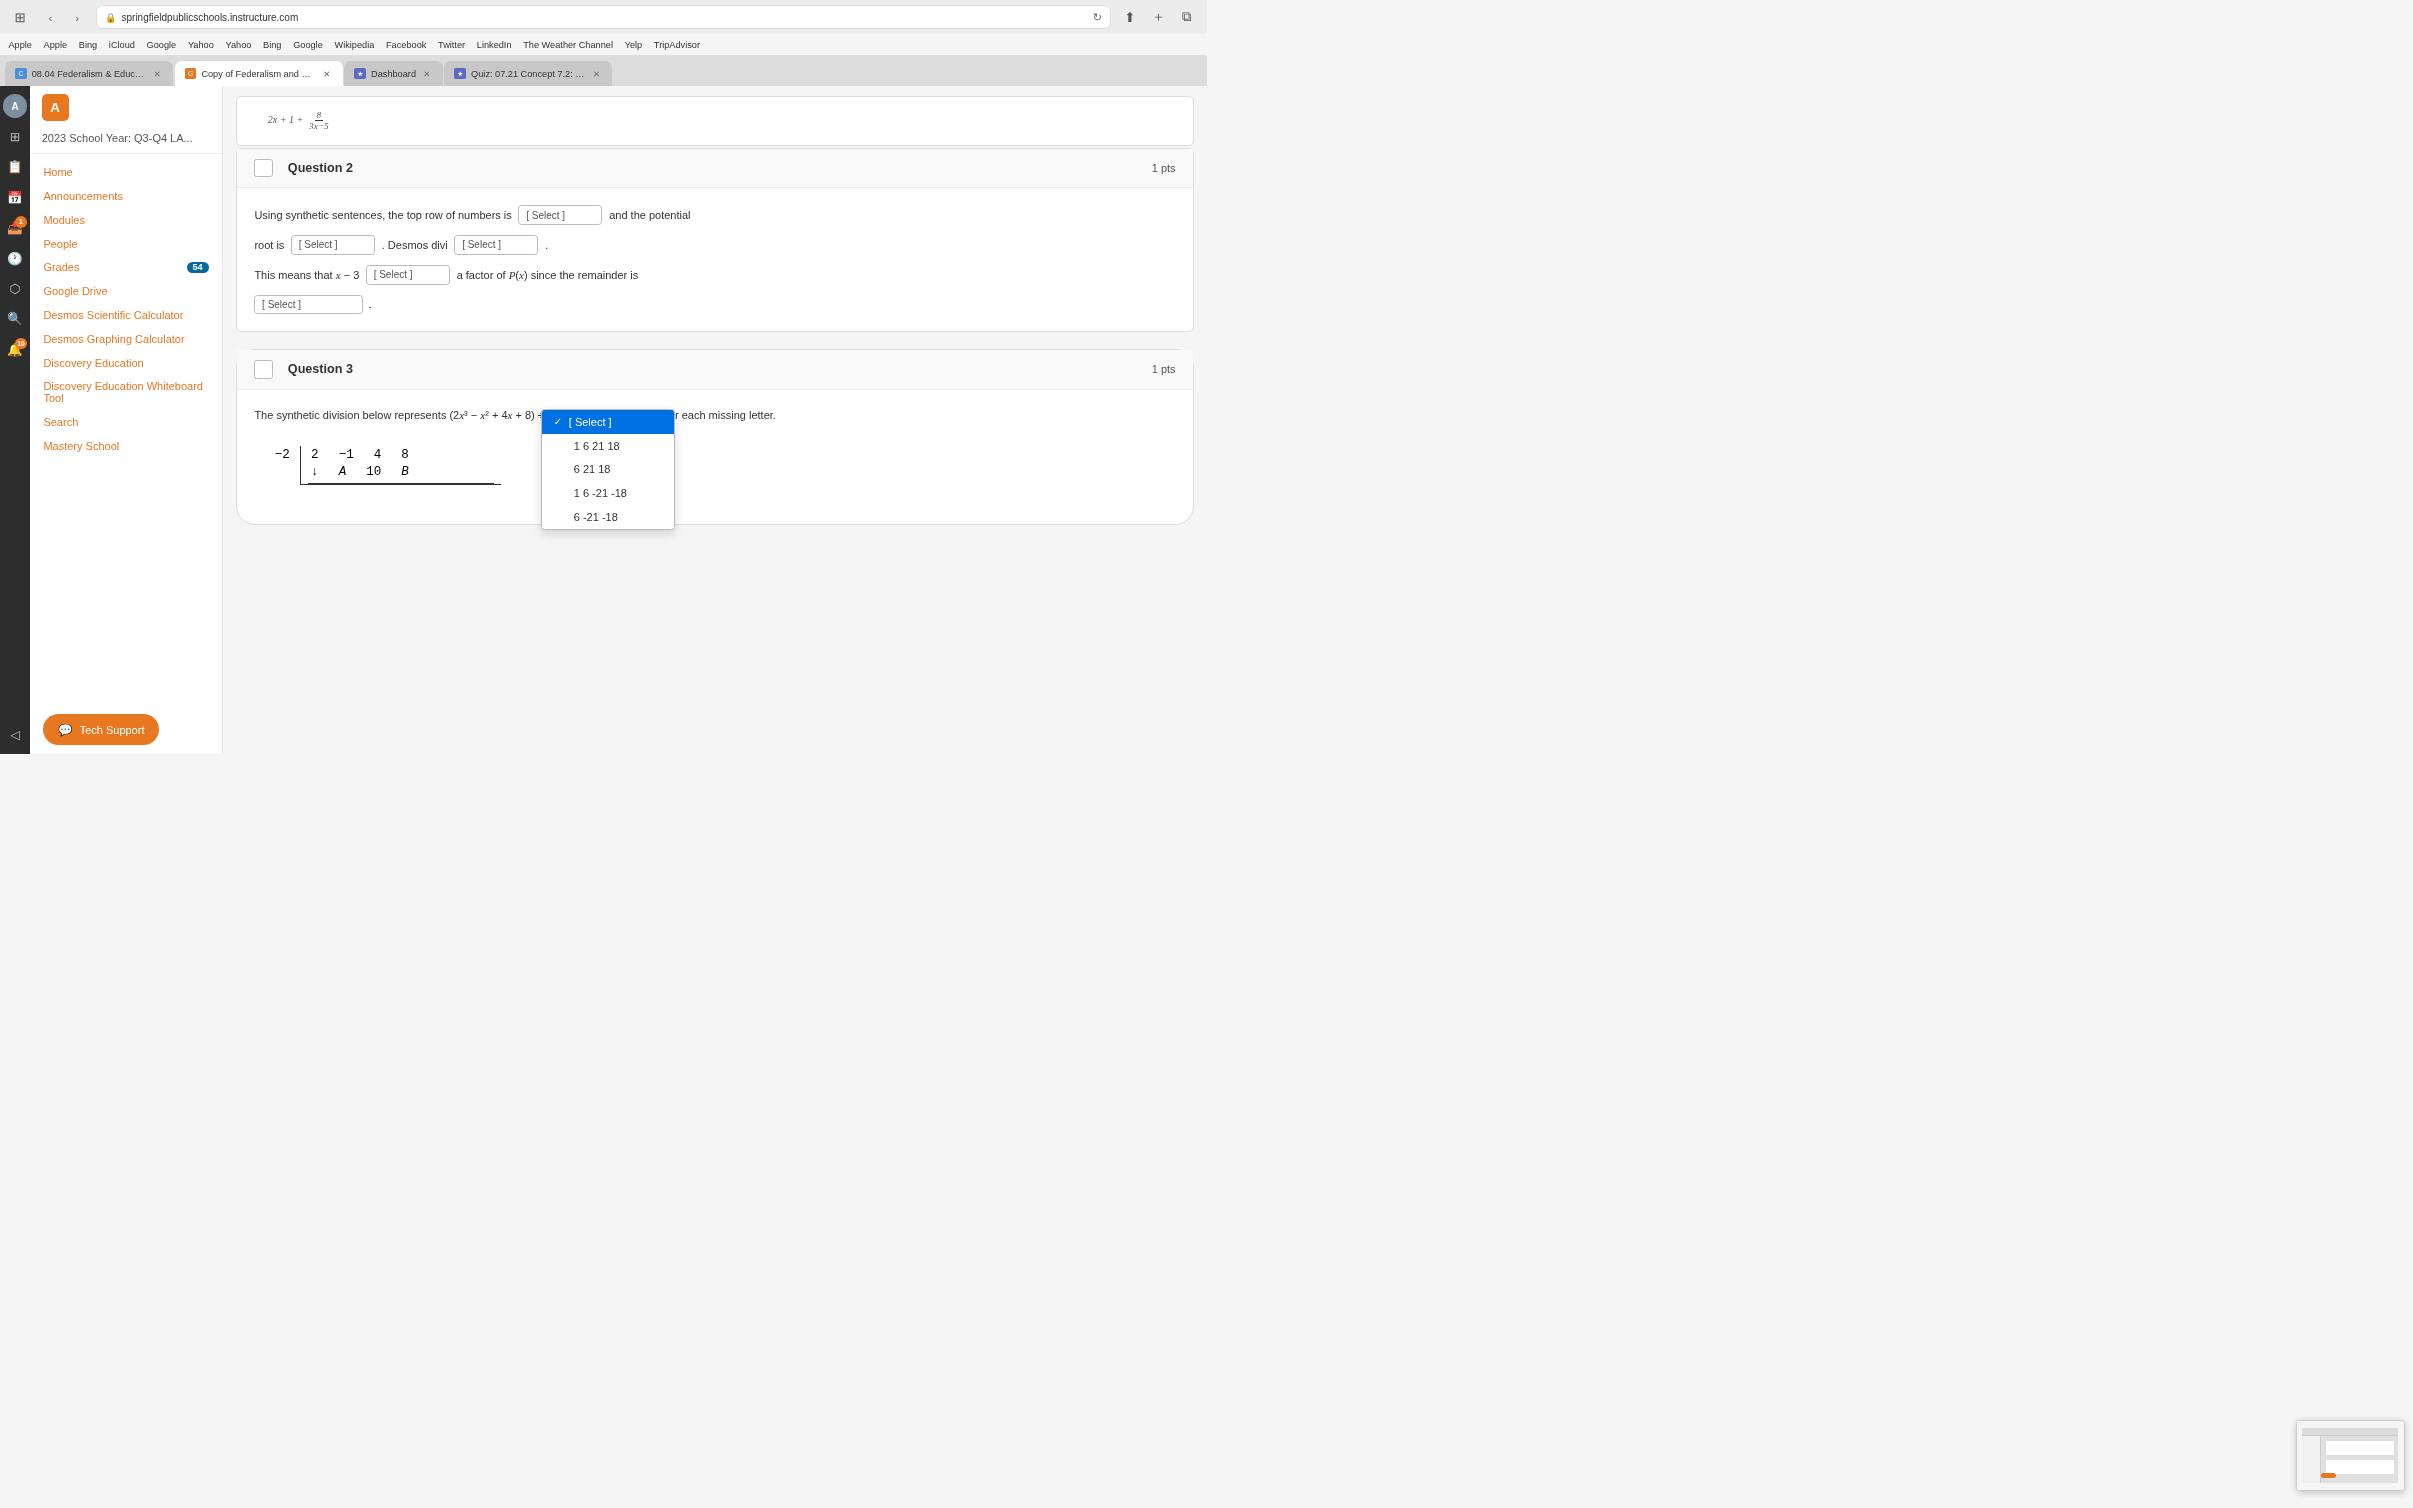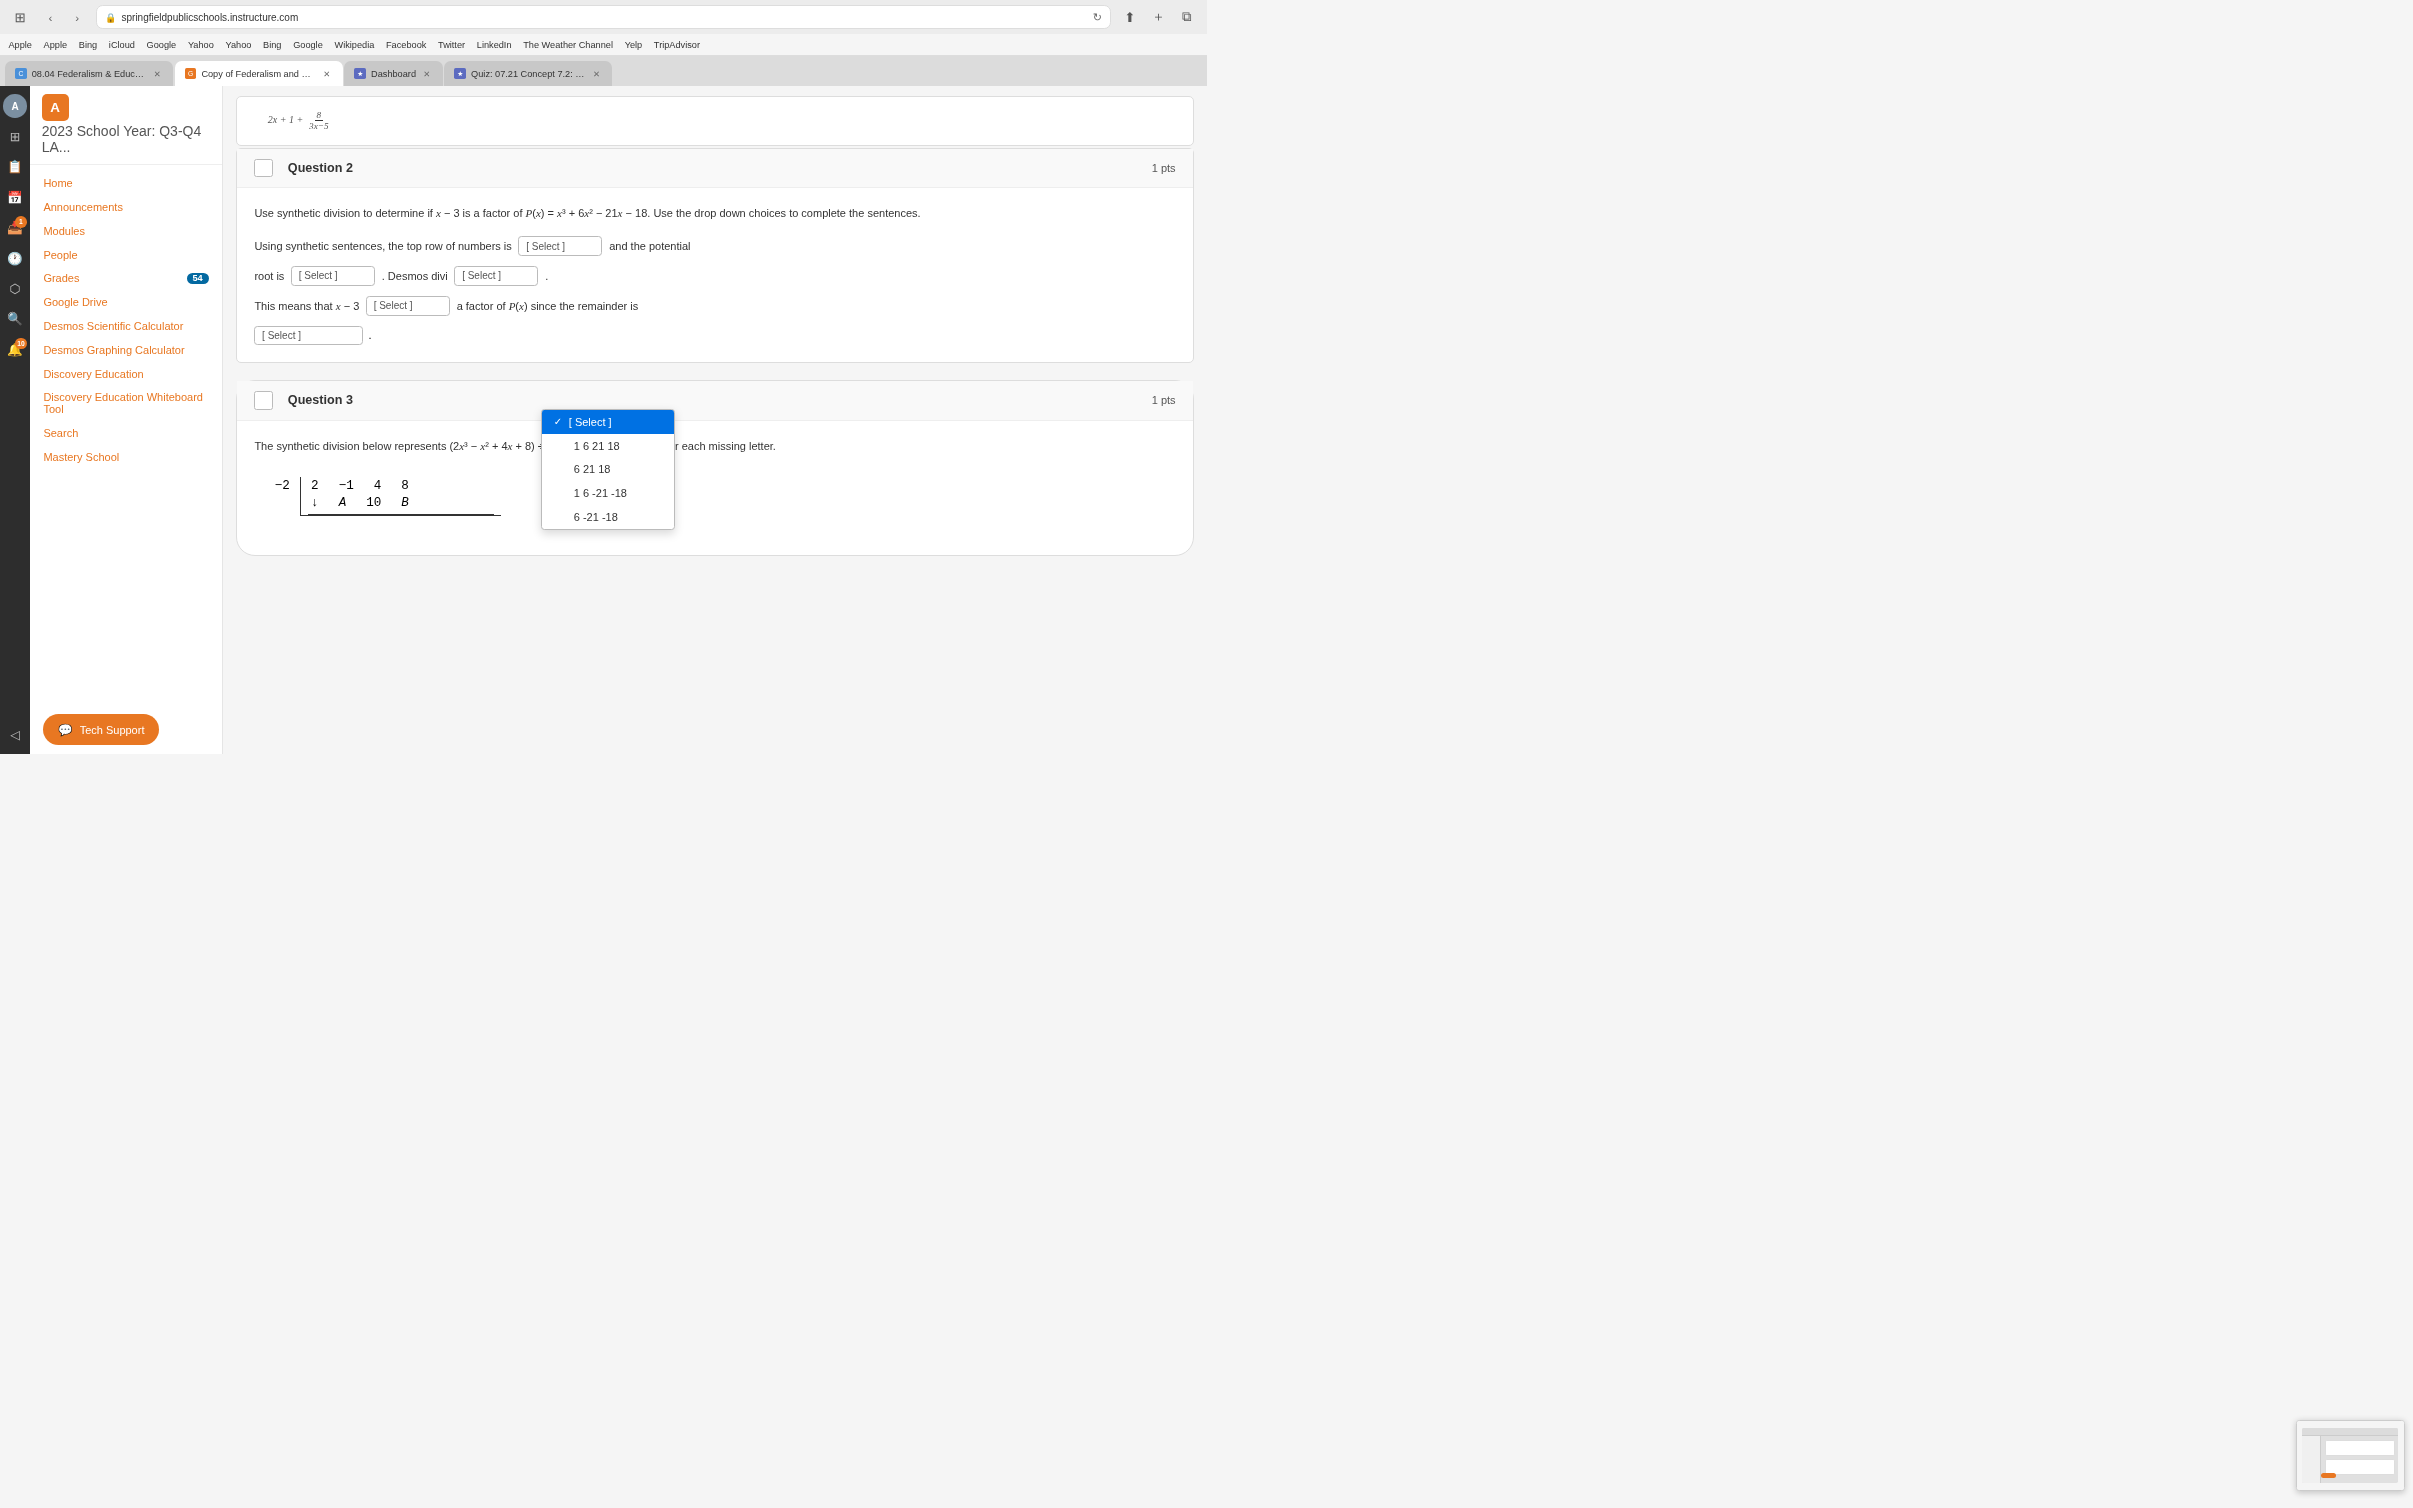--- a/index.html
+++ b/index.html
@@ -35,21 +35,21 @@
     .nav-rail { width: 30px; background: #2d2d2d; display: flex; flex-direction: column; align-items: center; padding: 6.7px 0; gap: 3.4px; flex-shrink: 0; }
     .rail-item { width: 27px; height: 27px; display: flex; align-items: center; justify-content: center; border-radius: 5px; cursor: pointer; color: #bbb; font-size: 13.4px; position: relative; }
     .rail-item .badge { position: absolute; top: 1.7px; right: 1.7px; background: #e87722; color: white; border-radius: 50%; width: 11.7px; height: 11.7px; font-size: 6.7px; display: flex; align-items: center; justify-content: center; font-weight: bold; }
     .rail-avatar { width: 23.5px; height: 23.5px; border-radius: 50%; background: #7b8fa1; display: flex; align-items: center; justify-content: center; color: white; font-size: 10px; font-weight: bold; }
     .rail-spacer { flex: 1; }
 
     
     .sidebar { width: 193px; background: white; border-right: 0.8px solid #e5e5e5; display: flex; flex-direction: column; flex-shrink: 0; overflow-y: auto; }
     .sidebar-school { padding: 8.4px 11.7px; border-bottom: 0.8px solid #eee; }
     .school-logo { width: 27px; height: 27px; background: #e87722; border-radius: 5px; display: flex; align-items: center; justify-content: center; color: white; font-size: 13.4px; font-weight: bold; }
-    .school-name { font-size: 14px; color: #555; margin-top: 2px; }
+    .school-name { font-size: 11px; color: #555; margin-top: 11px; }
 
     .sidebar-nav { padding: 6.7px 0; flex: 1; }
     .sidebar-link { display: block; padding: 5.9px 13.4px; font-size: 11px; color: #e87722; text-decoration: none; cursor: pointer; }
     .sidebar-link.with-badge { display: flex; align-items: center; justify-content: space-between; }
     .sidebar-badge { background: #0369a1; color: white; border-radius: 8.4px; padding: 0.8px 5.9px; font-size: 9.2px; font-weight: bold; }
 
     .sidebar-footer { padding: 10px 13.4px; }
     .tech-support-btn { background: #e87722; color: white; border: none; border-radius: 17px; padding: 8.4px 15px; font-size: 11px; font-weight: 500; cursor: pointer; display: flex; align-items: center; gap: 6.7px; }
 
     
@@ -238,23 +238,20 @@
 
     <div class="question-card" style="margin-top:2px; position:relative;">
       <div class="question-header">
         <div style="display:flex; align-items:center; gap:8.4px;">
           <div class="checkbox-area"></div>
           <span class="question-title">Question 2</span>
         </div>
         <span class="question-pts">1 pts</span>
       </div>
       <div class="question-body">
-        <p class="question-text">
-          Use synthetic division to determine if <span class="math-eq">x</span> − 3 is a factor of <span class="math-eq">P</span>(<span class="math-eq">x</span>) = <span class="math-eq">x</span>³ + 6<span class="math-eq">x</span>² − 21<span class="math-eq">x</span> − 18. Use the drop down choices to complete the sentences.
-        </p>
 
         <div class="inline-row">
           <span>Using synthetic sentences, the top row of numbers is</span>
           <div class="select-wrapper">
             <select class="select-dropdown">
               <option>[ Select ]</option>
               <option>1 6 21 18</option>
               <option>6 21 18</option>
               <option>1 6 -21 -18</option>
               <option>6 -21 -18</option>

